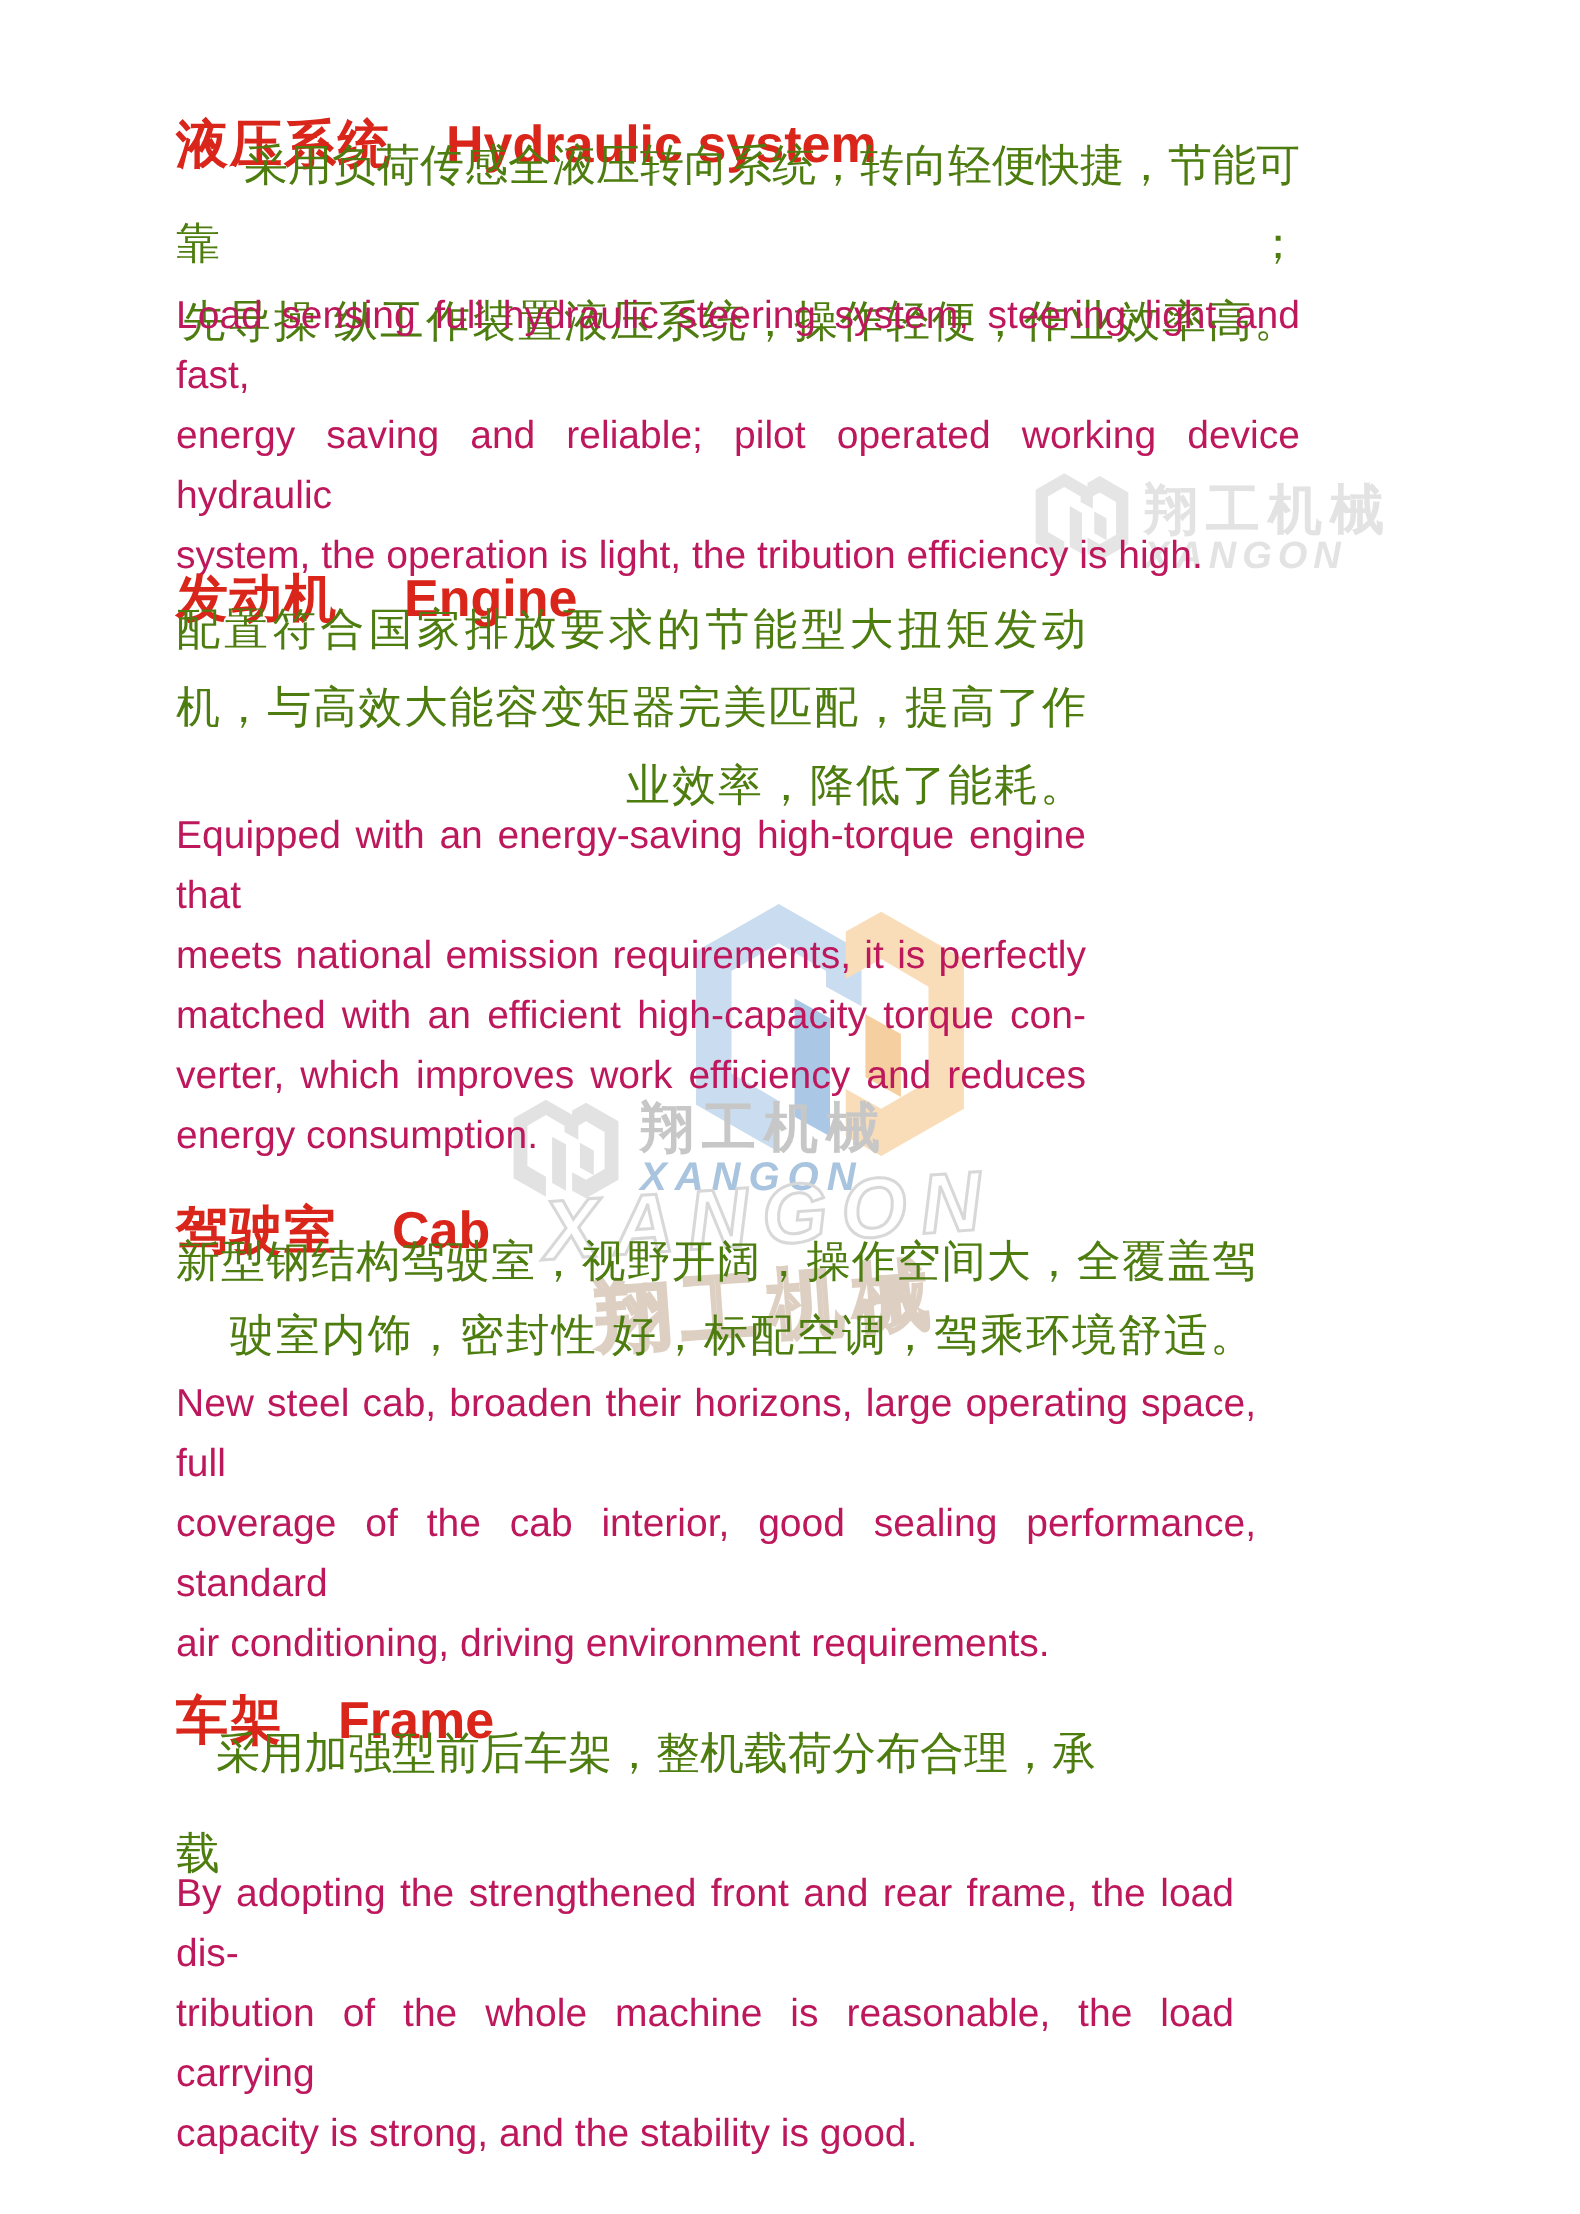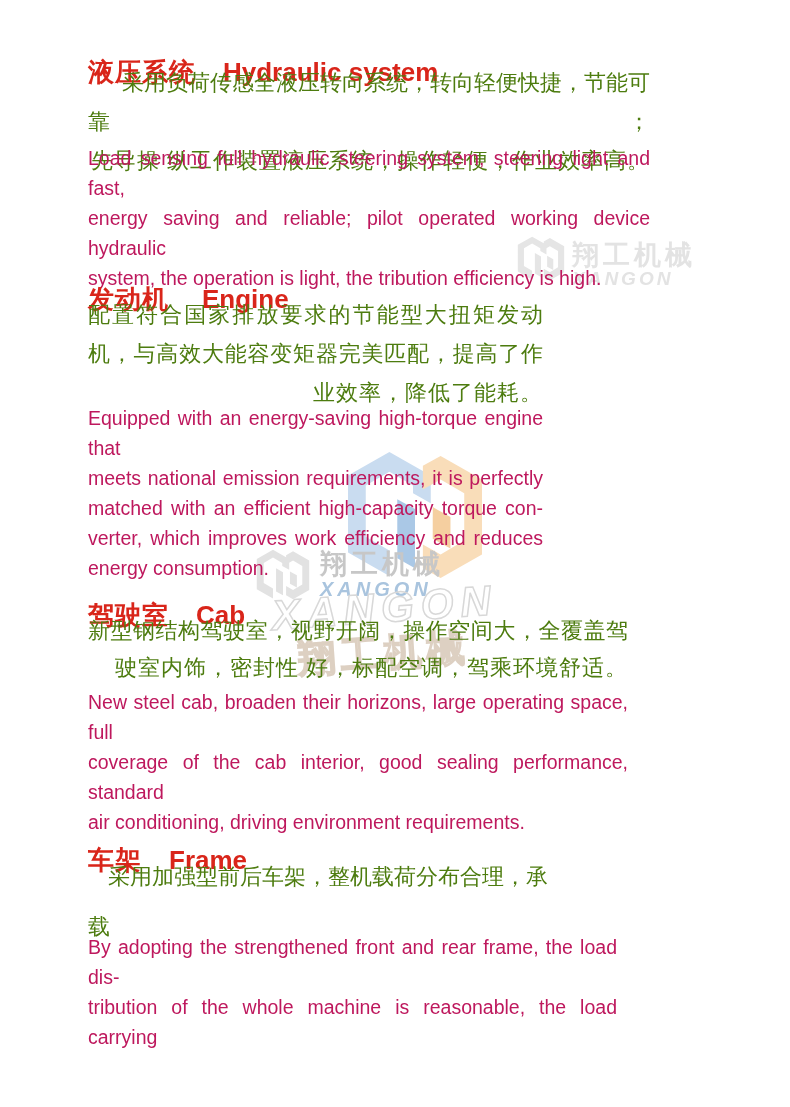--- a/index.html
+++ b/index.html
@@ -155,16 +155,17 @@
     <h2 class="h">
       <span class="hz">车架</span>
       <span class="he">Frame</span>
     </h2>
     <div class="zh zh-p38">
       <div class="ln jl">采用加强型前后车架，整机载荷分布合理，承载</div>
     </div>
     <div class="en">
       <div class="ln jl">By adopting the strengthened front and rear frame, the load dis-</div>
       <div class="ln jl">tribution of the whole machine is reasonable, the load carrying</div>
+      <div class="ln">capacity is strong, and the stability is good.</div>
     </div>
   </section>
 
 </main>
 
 </body></html>

